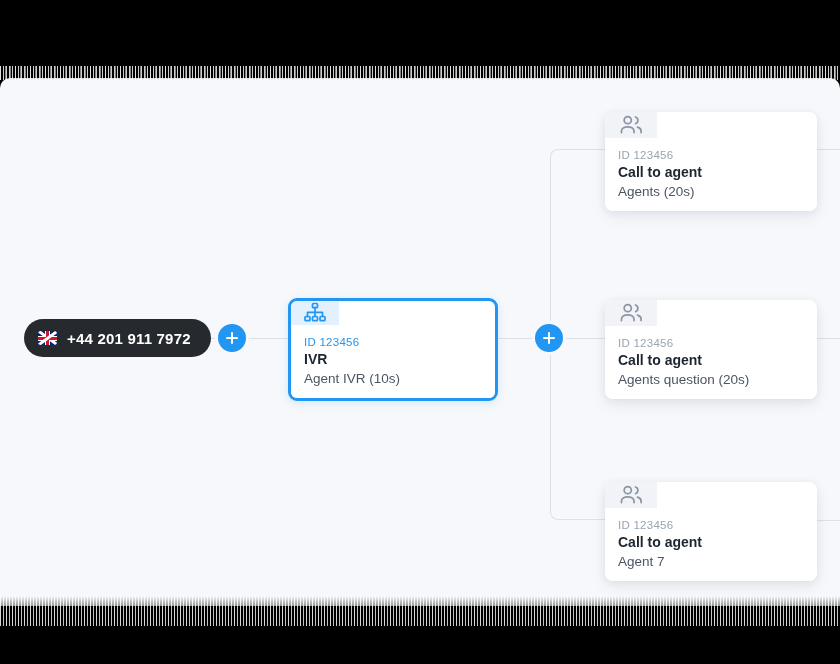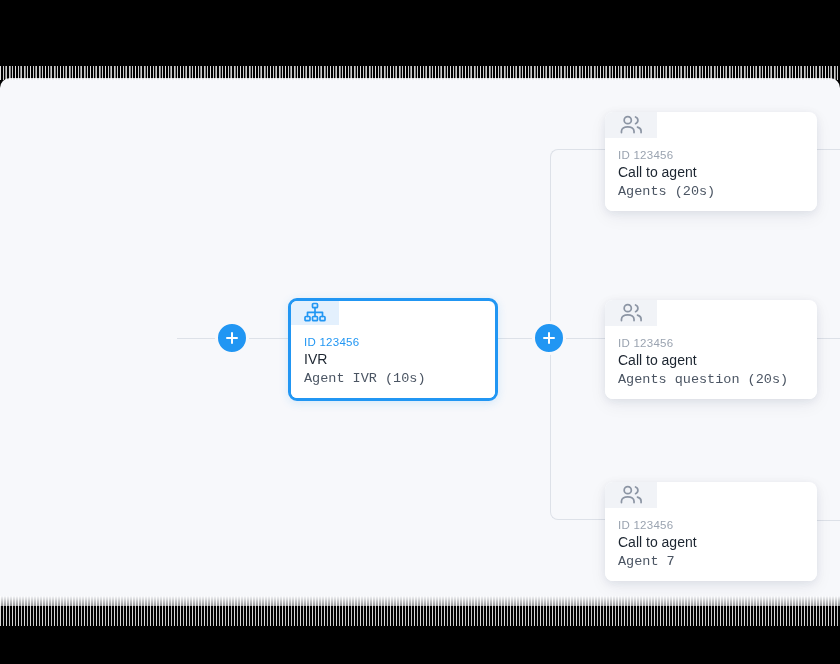--- a/index.html
+++ b/index.html
@@ -175,28 +175,27 @@
     min-width: 0;
   }
   .node-id {
     font-size: 11.5px;
     color: #9aa3b0;
     letter-spacing: .25px;
     margin-bottom: 3px;
   }
   .node-title {
     font-size: 14px;
-    font-weight: normal;
+    font-weight: bold;
     color: #1c2530;
     margin-bottom: 4px;
   }
   .node-sub {
     font-size: 13.5px;
     color: #4b5563;
-    font-family: Liberation Mono, monospace;
   }
 
   
   .node-selected {
     width: 210px;
     border: 3px solid #2196f3;
     border-radius: 9px;
     box-shadow: 0 2px 10px rgba(33,150,243,.16);
   }
   .node-selected .node-icon {
@@ -225,20 +224,29 @@
     <div class="elbow elbow-top" style="left:550px; top:71px; width:55px; height:189px;"></div>
 
     <div class="wire wire-h" style="left:566px; top:260px; width:39px;"></div>
 
     <div class="elbow elbow-bottom" style="left:550px; top:260px; width:55px; height:182px;"></div>
 
     <div class="wire wire-h" style="left:816px; top:71px; width:24px;"></div>
     <div class="wire wire-h" style="left:816px; top:260px; width:24px;"></div>
     <div class="wire wire-h" style="left:816px; top:442px; width:24px;"></div>
 
+    <div class="phone-pill" style="left:24px; top:241px;">
+      <span class="flag-uk">
+        <span class="flag-cross-v"></span>
+        <span class="flag-cross-h"></span>
+        <span class="flag-cross-v2"></span>
+        <span class="flag-cross-h2"></span>
+      </span>
+      <span>+44 201 911 7972</span>
+    </div>
 
     <div class="plus-btn" style="left:215px; top:243px;">
       <span class="glyph"></span>
     </div>
 
     <div class="plus-btn" style="left:532px; top:243px;">
       <span class="glyph"></span>
     </div>
 
     <div class="node node-selected" style="left:288px; top:220px;">

